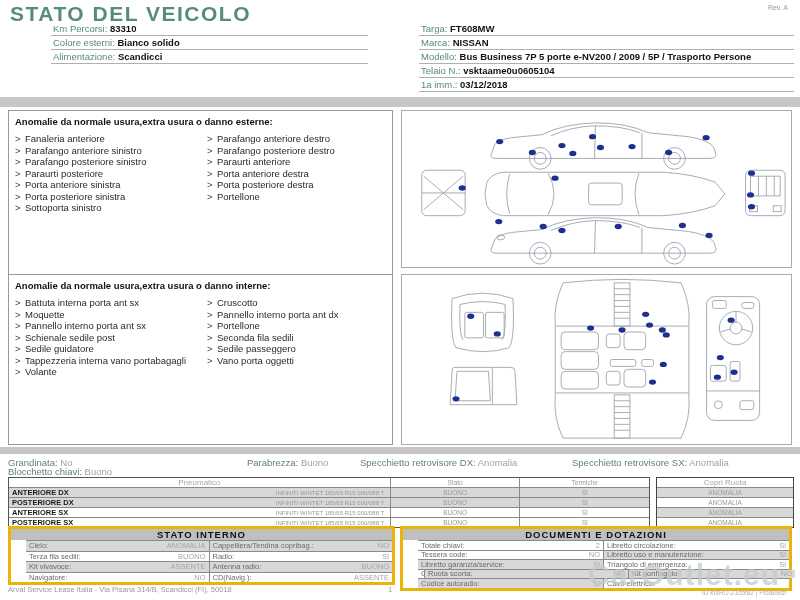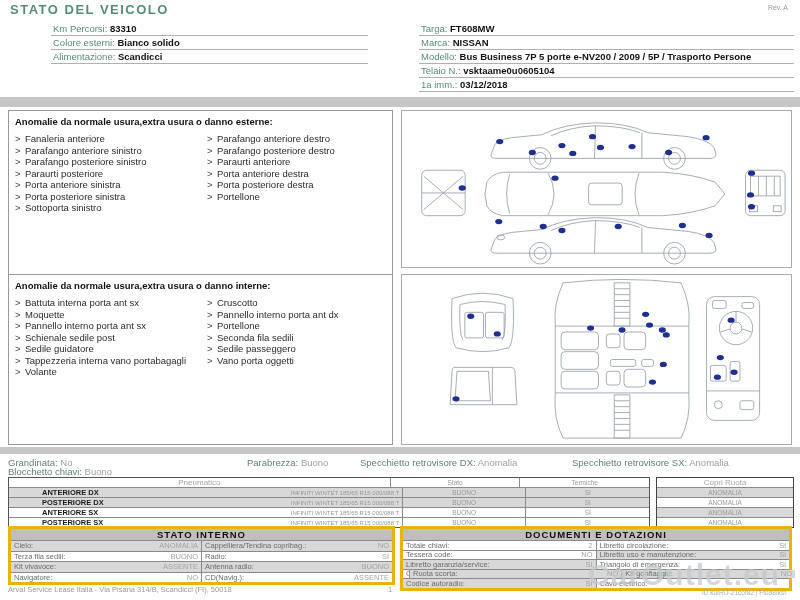--- a/index.html
+++ b/index.html
@@ -1,20 +1,20 @@
 <!DOCTYPE html>
 <html><head>
 <meta charset="utf-8">
 <style>
   html,body { margin:0; padding:0; background:#fff; }
   .page { position:relative; width:800px; height:600px; background:#ffffff;
           font-family:"Liberation Sans", sans-serif; overflow:hidden; }
 
   
-  .title { position:absolute; left:10px; top:2px; font-size:13px; font-weight:bold;
+  .title { position:absolute; left:10px; top:2px; font-size:21px; font-weight:bold;
            color:#578c7c; letter-spacing:1.5px; }
   .rev   { position:absolute; right:12px; top:4px; font-size:7px; color:#999; }
 
   
   .info-left  { position:absolute; left:8px;  top:22px; width:360px; }
   .info-right { position:absolute; left:376px; top:22px; width:418px; }
   .info-row { border-bottom:1px solid #b0b0b0; font-size:9.5px; line-height:11px;
               padding:1px 0 1px 2px;margin-left:43px; }
   .info-row .lbl { color:#558a7a; }
   .info-row .val { color:#111; font-weight:bold; }
@@ -44,41 +44,41 @@
 
   
   .cond { position:absolute; font-size:9.5px; white-space:nowrap; }
   .cond .lbl { color:#5f8176; }
   .cond .val { color:#9aa59f; }
 
   
   .tires-main { position:absolute; left:8px; top:477px; width:642px; border:1px solid #555;
                 box-sizing:border-box; font-size:8px; }
   .t-hrow { display:flex; height:9px; align-items:center; color:#a8a8a8; }
-  .t-row  { display:flex; height:9px; align-items:center; border-top:1px solid #8a8a8a;padding-left:30px; }
+  .t-row  { display:flex; height:9px; align-items:center; border-top:1px solid #8a8a8a; }
   .tc { box-sizing:border-box; height:100%; display:flex; align-items:center; }
   .tc-pos  { width:262px; padding-left:3px; font-weight:bold; color:#1a1a1a; font-size:7.5px; }
   .tc-desc { width:120px; justify-content:center; color:#9a9a9a; font-size:6px; }
   .tc-stato{ width:130px; justify-content:center; color:#9a9a9a; font-size:6.5px; border-left:1px solid #8a8a8a; }
   .tc-term { width:130px; justify-content:center; color:#9a9a9a; font-size:6.5px; border-left:1px solid #8a8a8a; }
   .th-pneu { width:382px; justify-content:center; }
   .tires-cr { position:absolute; left:656px; top:477px; width:138px; border:1.5px solid #444;
               box-sizing:border-box; font-size:8px; }
   .cr-h { height:9px; display:flex; align-items:center; justify-content:center; color:#a8a8a8; }
   .cr-c { height:9px; display:flex; align-items:center; justify-content:center; color:#9a9a9a;
           font-size:6.5px; border-top:1px solid #8a8a8a; }
   .sh { background:#d8d8d8; }
 
   
   .kvt { position:absolute; border:3px solid #eab308; box-sizing:border-box; background:#fff; }
   .kvt-si { left:8px; top:526px; width:387px; }
   .kvt-dd { left:400px; top:526px; width:392px; }
   .kv-title { height:11px; line-height:11px; text-align:center; font-weight:bold;
               font-size:9.5px; color:#111; background:#bfbfbf; letter-spacing:1px; }
-  .kv-row { display:flex; border-top:1px solid #8a8a8a; }
+  .kv-row { display:flex; border-top:1px solid #8a8a8a;margin-left:15px; }
   .kvt-si .kv-row { height:9.5px; }
   .kvt-dd .kv-row { height:8.5px; }
   .kv-cell { flex:1; display:flex; justify-content:space-between; align-items:center;
              padding:0 3px; box-sizing:border-box; overflow:hidden; }
   .kv-cell + .kv-cell { border-left:1px solid #8a8a8a; }
   .kv-cell.w55 { flex:0 0 55%; }
   .kv-cell.w45 { flex:0 0 45%; }
   .kl { font-size:7.5px; color:#6b6b6b; white-space:nowrap; }
   .kv { font-size:7.5px; color:#a5a5a5; white-space:nowrap; padding-left:4px; }
 

